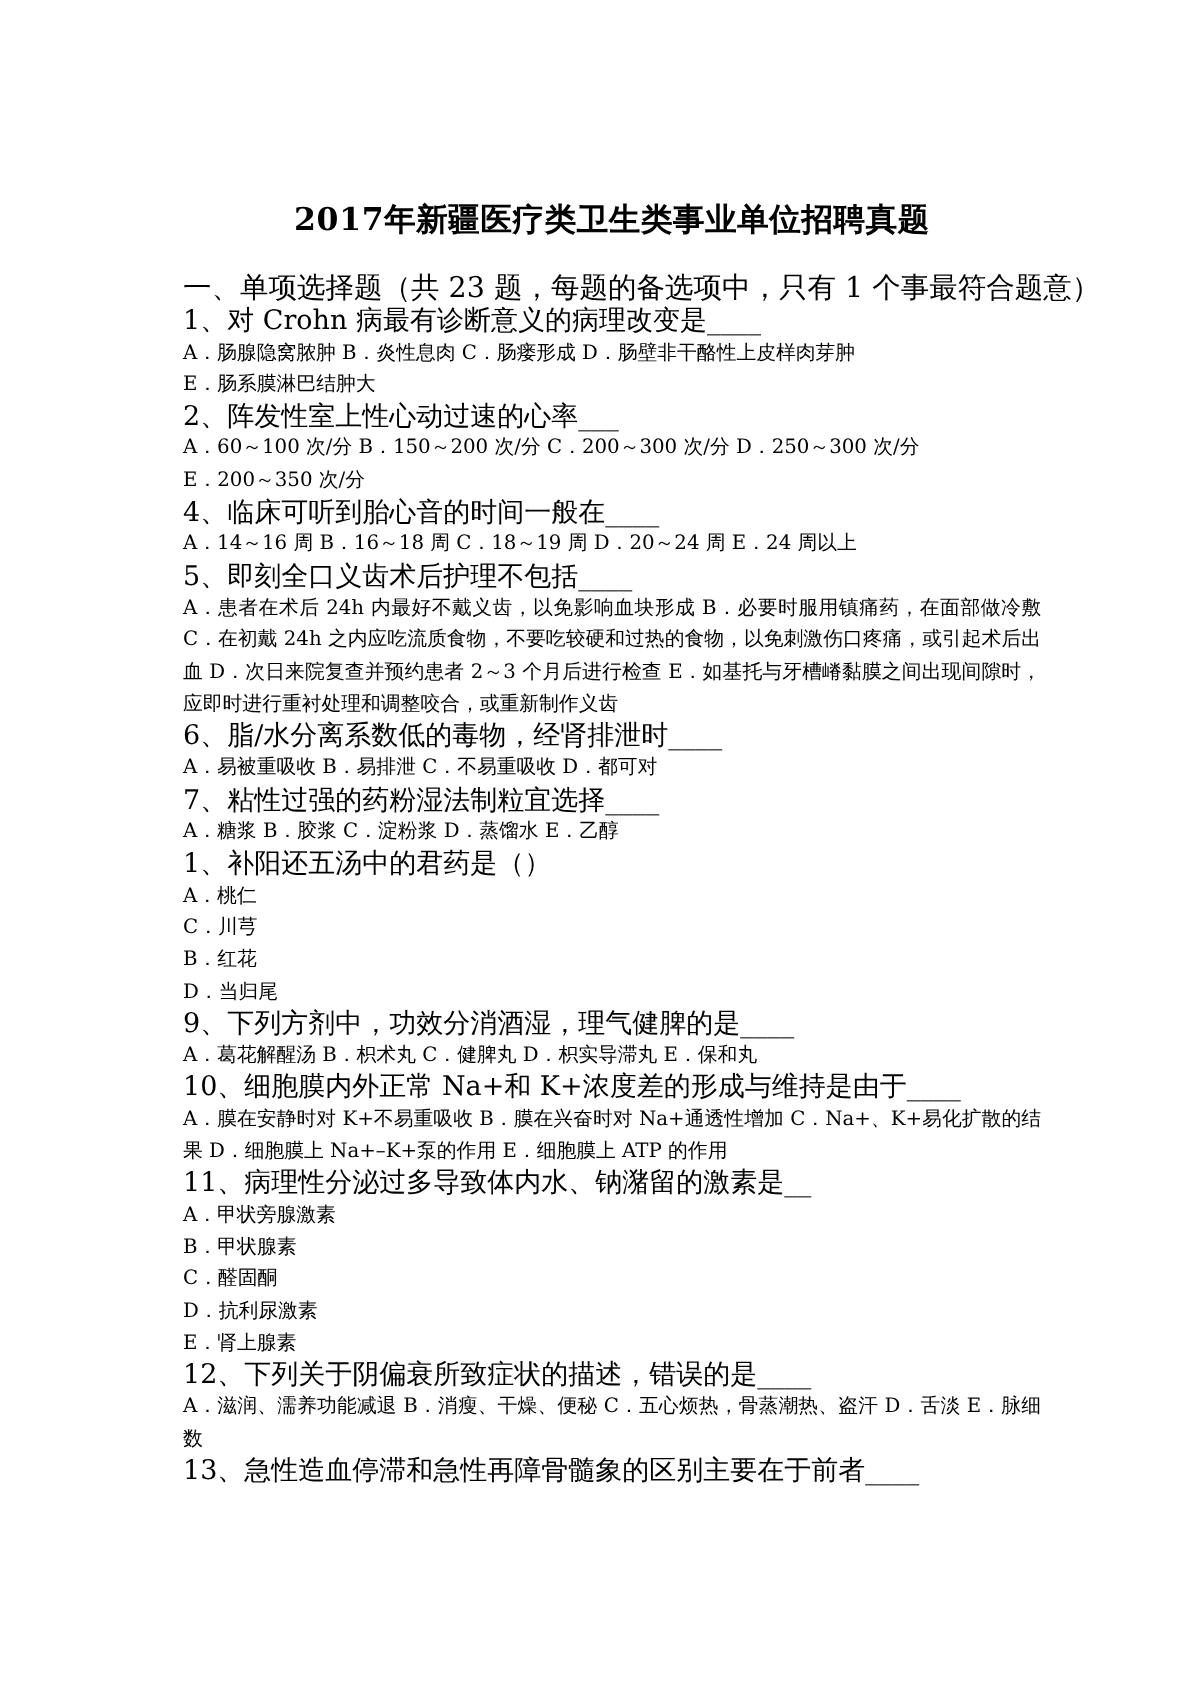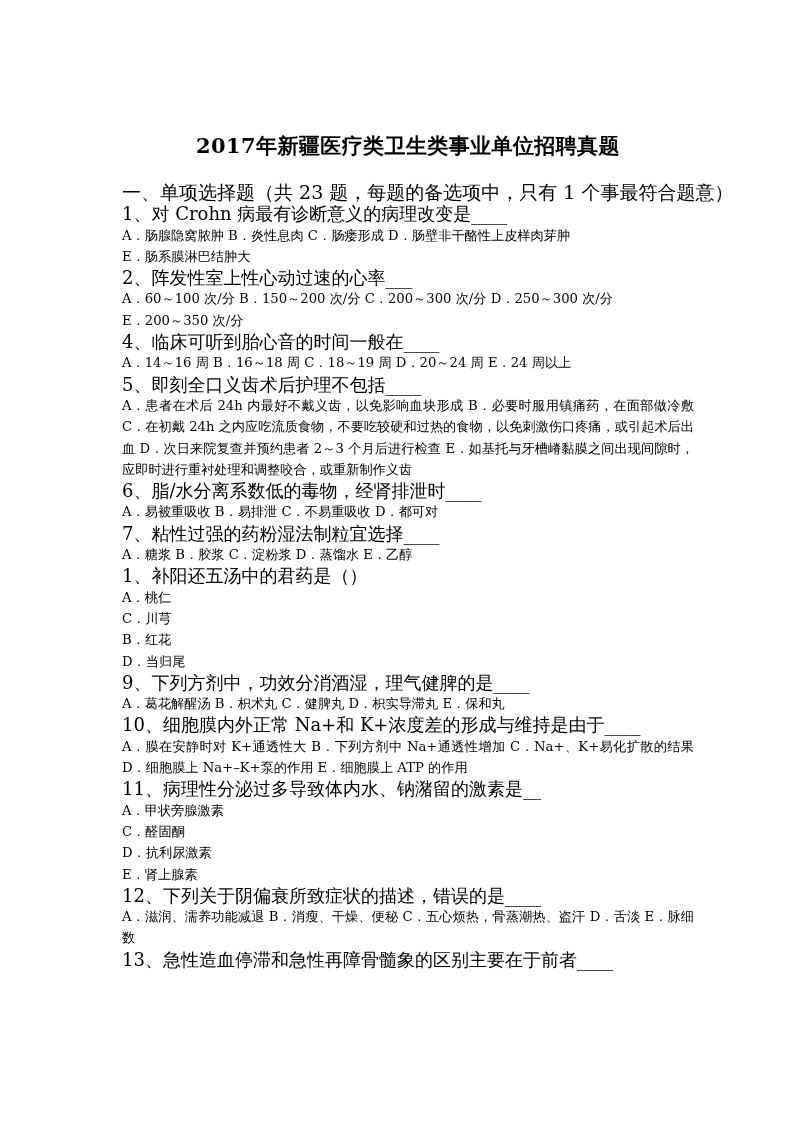--- a/index.html
+++ b/index.html
@@ -118,26 +118,27 @@
       <div class="opt-line">D．当归尾</div>
     </div>
 
     <div class="q-block">
       <div class="q-stem">9、下列方剂中，功效分消酒湿，理气健脾的是____</div>
       <div class="opt-line">A．葛花解醒汤        B．枳术丸     C．健脾丸           D．枳实导滞丸     E．保和丸</div>
     </div>
 
     <div class="q-block">
       <div class="q-stem">10、细胞膜内外正常 Na+和 K+浓度差的形成与维持是由于____</div>
-      <div class="q-opts">A．膜在安静时对 K+通透性大     B．下列方剂中 Na+通透性增加     C．Na+、K+易化扩散的结果     D．细胞膜上 Na+–K+泵的作用     E．细胞膜上 ATP 的作用</div>
+      <div class="q-opts">A．膜在安静时对 K+不易重吸收     B．膜在兴奋时对 Na+通透性增加     C．Na+、K+易化扩散的结果     D．细胞膜上 Na+–K+泵的作用     E．细胞膜上 ATP 的作用</div>
     </div>
 
     <div class="q-block">
       <div class="q-stem">11、病理性分泌过多导致体内水、钠潴留的激素是__</div>
       <div class="opt-line">A．甲状旁腺激素</div>
+      <div class="opt-line">B．甲状腺素</div>
       <div class="opt-line">C．醛固酮</div>
       <div class="opt-line">D．抗利尿激素</div>
       <div class="opt-line">E．肾上腺素</div>
     </div>
 
     <div class="q-block">
       <div class="q-stem">12、下列关于阴偏衰所致症状的描述，错误的是____</div>
       <div class="q-opts">A．滋润、濡养功能减退          B．消瘦、干燥、便秘    C．五心烦热，骨蒸潮热、盗汗    D．舌淡    E．脉细数</div>
     </div>
 

